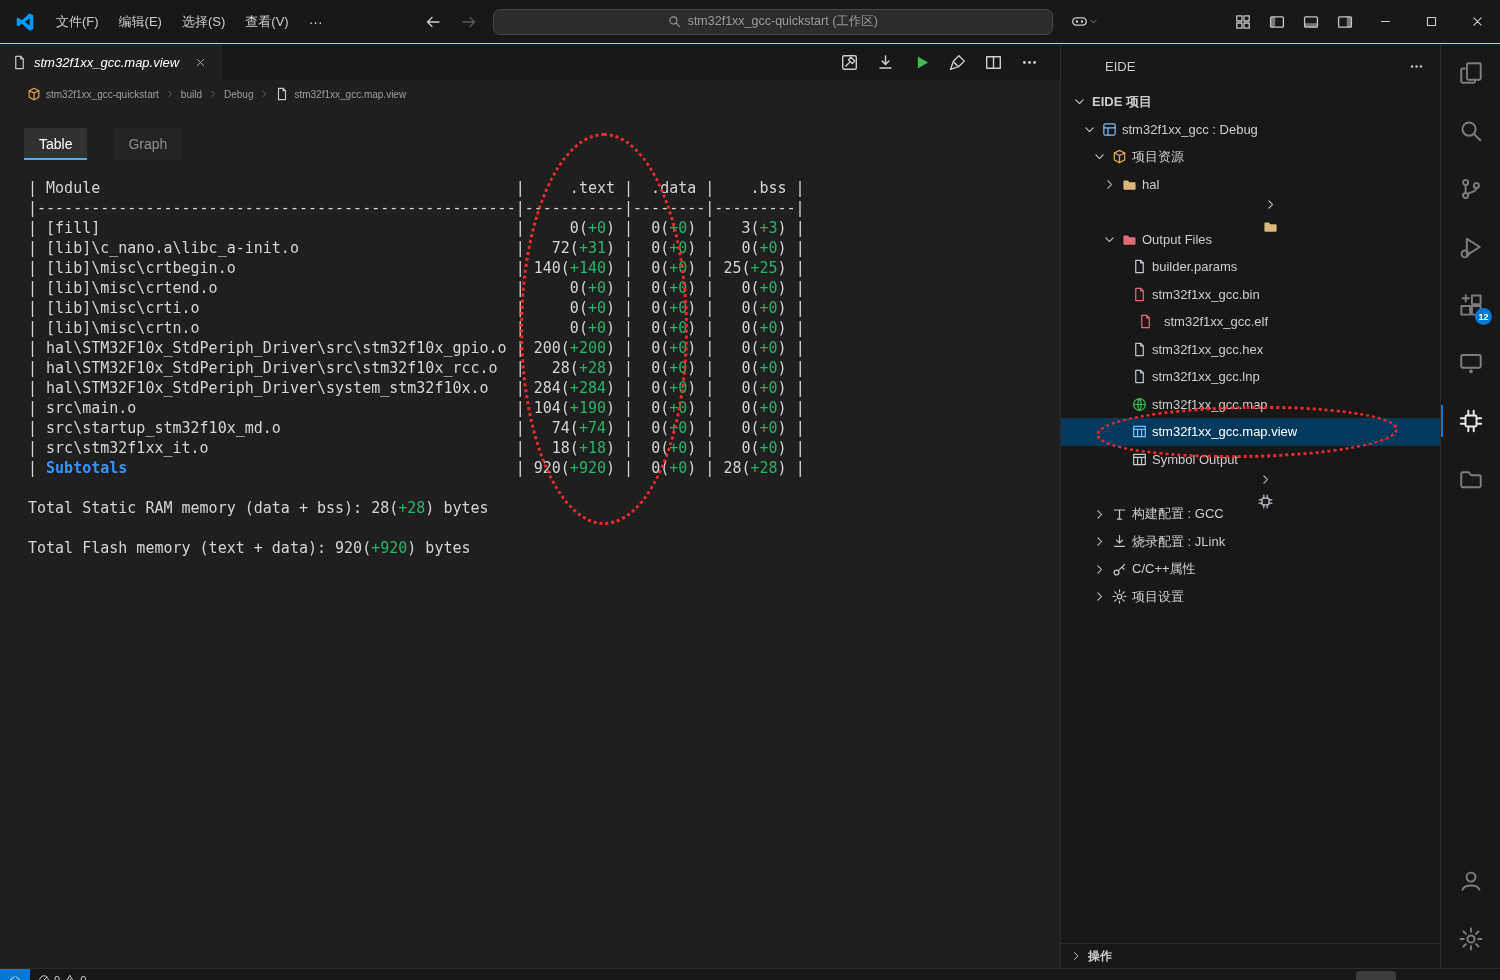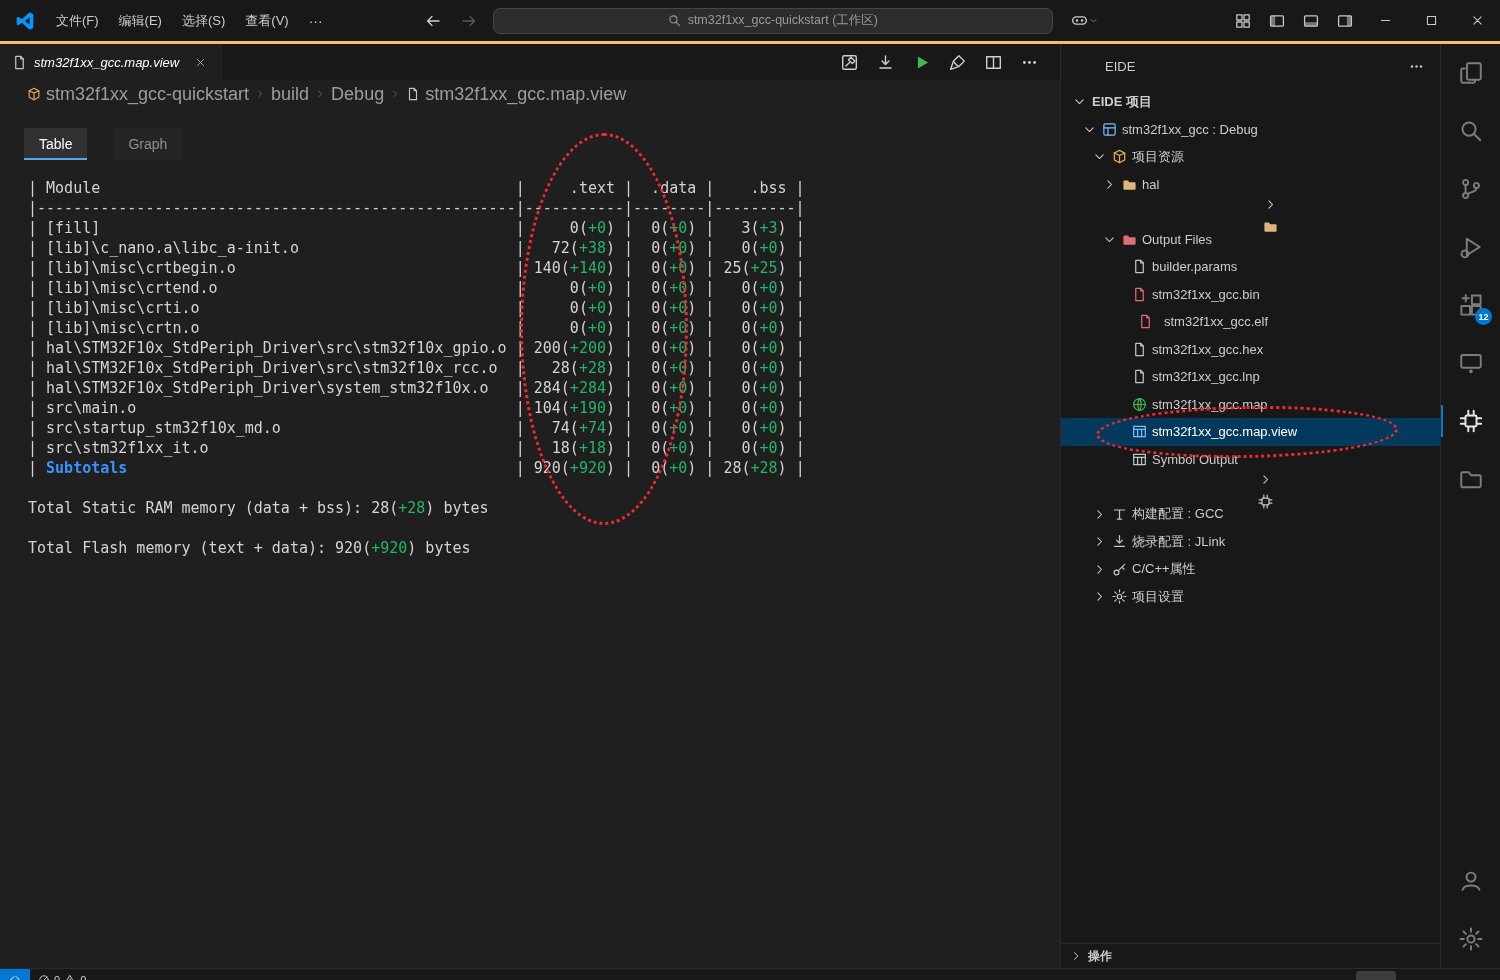--- a/index.html
+++ b/index.html
@@ -3,21 +3,21 @@
 <meta charset="utf-8">
 <style>
   * { margin:0; padding:0; box-sizing:border-box; }
   html,body { background:#000; }
   body { font-family:"Liberation Sans","DejaVu Sans",sans-serif; }
   .window { position:relative; width:1500px; height:980px; background:#1f1f1f; color:#cccccc;
             display:flex; flex-direction:column; overflow:hidden; user-select:none; }
   .ic { width:1em; height:1em; display:block; }
 
   
-  .titlebar { height:44px; flex:0 0 44px; background:#181818; border-bottom:3px solid #fdba74;
+  .titlebar { height:44px; flex:0 0 44px; background:#181818; border-bottom:1px solid #fdba74;
               display:flex; align-items:center; font-size:13px; }
   .tb-left { display:flex; align-items:center; }
   .logo { width:22px; height:22px; margin:0 10px 0 14px; }
   .menu-item { padding:5px 10px; border-radius:5px; color:#cccccc; cursor:pointer; white-space:nowrap; }
   .menu-more { padding:5px 10px; color:#cccccc; font-size:14px; cursor:pointer; }
   .tb-center { flex:1; display:flex; align-items:center; justify-content:center; gap:12px; min-width:0; }
   .nav-btn { font-size:16px; color:#cfcfcf; padding:4px; cursor:pointer; }
   .nav-btn.disabled { opacity:0.35; }
   .searchbox { width:560px; height:26px; background:#2c2c2c; border:1px solid #464646; border-radius:7px;
                display:flex; align-items:center; justify-content:center; gap:7px; color:#9a9a9a;
@@ -40,21 +40,21 @@
   .tabbar { height:36px; flex:0 0 36px; background:#181818; display:flex; align-items:stretch; }
   .tab { display:flex; align-items:center; gap:7px; padding:0 12px; background:#1f1f1f;
          border-right:1px solid #252525; cursor:pointer; }
   .tab .file-ic { font-size:15px; color:#c5c5c5; }
   .tab-title { font-style:italic; color:#ffffff; font-size:13px; }
   .tab-close { font-size:11px; color:#b4b4b4; margin-left:6px; padding:3px; border-radius:4px; cursor:pointer; }
   .editor-actions { margin-left:auto; display:flex; align-items:center; gap:15px; padding-right:20px; }
   .ea-btn { background:none; border:none; color:#d0d0d0; font-size:17px; cursor:pointer; padding:2px; }
   .ea-btn.c-run { color:#3fb950; }
   .breadcrumbs { height:28px; flex:0 0 28px; display:flex; align-items:center; padding-left:27px; gap:6px;
-                 color:#9d9d9d; font-size:18px; }
+                 color:#9d9d9d; font-size:10px; }
   .breadcrumbs .crumb { display:flex; align-items:center; gap:5px; cursor:pointer; white-space:nowrap; }
   .breadcrumbs .sep { font-size:10px; color:#6e6e6e; display:flex; }
   .breadcrumbs .c-ic { font-size:14px; }
 
   .editor-content { flex:1; position:relative; overflow:hidden; }
   .view-tabs { display:flex; gap:26px; margin:20px 0 0 24px; }
   .view-tab { border:none; font-family:inherit; font-size:14px; padding:8px 15px 6px; cursor:pointer;
               border-bottom:2px solid transparent; }
   .view-tab.active { background:#313131; color:#ffffff; border-bottom-color:#4daafc; }
   .view-tab.inactive { background:#242424; color:#8f8f8f; }
@@ -313,21 +313,21 @@
         </div>
 
       <div class="editor-content">
         <div class="view-tabs">
           <button class="view-tab active">Table</button>
           <button class="view-tab inactive">Graph</button>
         </div>
         <pre class="mono">| Module                                              |     .text |  .data |    .bss |
 |-----------------------------------------------------|-----------|--------|---------|
 | [fill]                                              |     0(<span class="g">+0</span>) |  0(<span class="g">+0</span>) |   3(<span class="g">+3</span>) |
-| [lib]\c_nano.a\libc_a-init.o                        |   72(<span class="g">+38</span>) |  0(<span class="g">+0</span>) |   0(<span class="g">+0</span>) |
+| [lib]\c_nano.a\libc_a-init.o                        |   72(<span class="g">+31</span>) |  0(<span class="g">+0</span>) |   0(<span class="g">+0</span>) |
 | [lib]\misc\crtbegin.o                               | 140(<span class="g">+140</span>) |  0(<span class="g">+0</span>) | 25(<span class="g">+25</span>) |
 | [lib]\misc\crtend.o                                 |     0(<span class="g">+0</span>) |  0(<span class="g">+0</span>) |   0(<span class="g">+0</span>) |
 | [lib]\misc\crti.o                                   |     0(<span class="g">+0</span>) |  0(<span class="g">+0</span>) |   0(<span class="g">+0</span>) |
 | [lib]\misc\crtn.o                                   |     0(<span class="g">+0</span>) |  0(<span class="g">+0</span>) |   0(<span class="g">+0</span>) |
 | hal\STM32F10x_StdPeriph_Driver\src\stm32f10x_gpio.o | 200(<span class="g">+200</span>) |  0(<span class="g">+0</span>) |   0(<span class="g">+0</span>) |
 | hal\STM32F10x_StdPeriph_Driver\src\stm32f10x_rcc.o  |   28(<span class="g">+28</span>) |  0(<span class="g">+0</span>) |   0(<span class="g">+0</span>) |
 | hal\STM32F10x_StdPeriph_Driver\system_stm32f10x.o   | 284(<span class="g">+284</span>) |  0(<span class="g">+0</span>) |   0(<span class="g">+0</span>) |
 | src\main.o                                          | 104(<span class="g">+190</span>) |  0(<span class="g">+0</span>) |   0(<span class="g">+0</span>) |
 | src\startup_stm32f10x_md.o                          |   74(<span class="g">+74</span>) |  0(<span class="g">+0</span>) |   0(<span class="g">+0</span>) |
 | src\stm32f1xx_it.o                                  |   18(<span class="g">+18</span>) |  0(<span class="g">+0</span>) |   0(<span class="g">+0</span>) |

